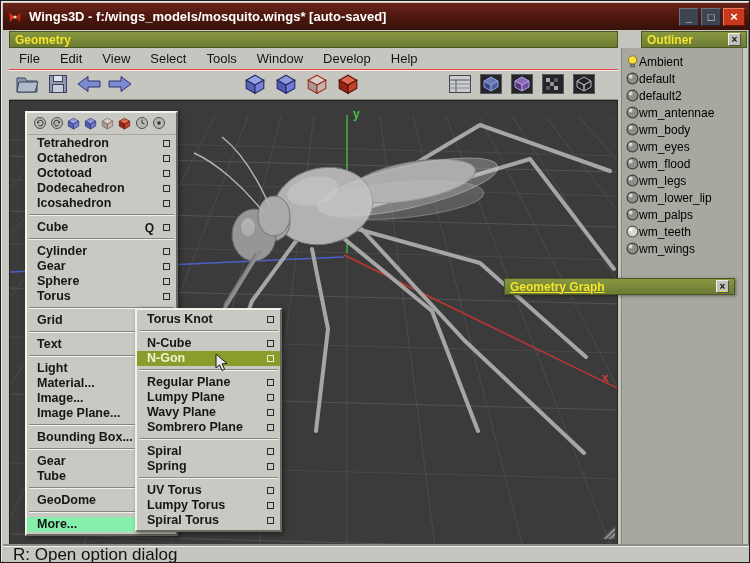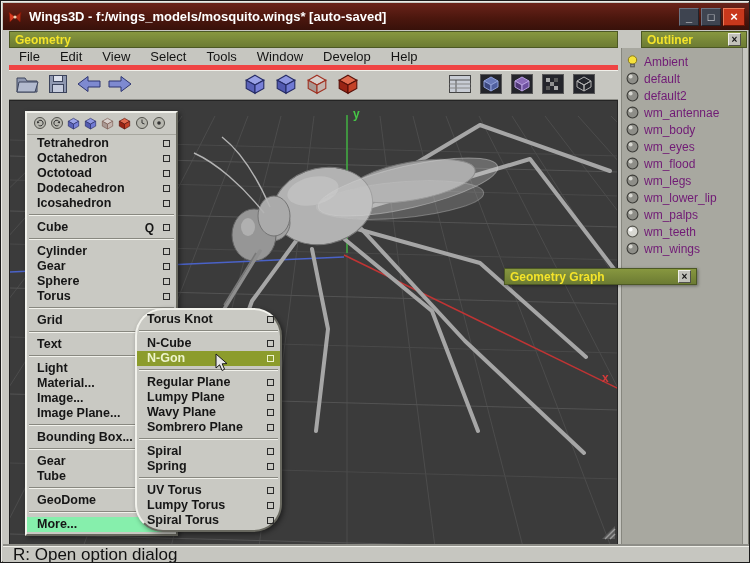--- a/index.html
+++ b/index.html
@@ -16,64 +16,64 @@
     font-size:11px;font-weight:bold;}
   .winbtn.min,.winbtn.max{background:#3e4450;color:#e8e8ea;border:1px solid;border-color:#6a7282 #20242c #20242c #6a7282;}
   .winbtn.min{align-items:flex-end;padding-bottom:2px;}
   .winbtn.close{width:22px;background:#c8381c;color:#fff;border:1px solid;border-color:#ea7a58 #6e1404 #6e1404 #ea7a58;font-size:13px;}
   
   .bar-olive{position:absolute;height:17px;background:linear-gradient(180deg,#87973f,#6c7b33);
     border:1px solid #4c5824;color:#f4e42a;font-size:12px;font-weight:bold;
     display:flex;align-items:center;padding:0 5px;}
   #geometry-header{left:8px;top:30px;width:609px;}
   #outliner-header{left:640px;top:30px;width:106px;}
-  #geograph{left:503px;top:267px;width:193px;z-index:5;box-shadow:1px 1px 3px rgba(0,0,0,.4);}
+  #geograph{left:503px;top:277px;width:231px;z-index:5;box-shadow:1px 1px 3px rgba(0,0,0,.4);text-decoration:underline;}
   .small-close{margin-left:auto;width:13px;height:13px;background:#c2c2ba;border:1px solid;
     border-color:#efefe8 #50504a #50504a #efefe8;color:#111;font-size:10px;line-height:11px;
     text-align:center;font-weight:bold;}
   
   #menubar{position:absolute;left:8px;top:47px;width:609px;height:22px;background:#c6c6c0;
-    border-bottom:5px solid #ef4444;display:flex;align-items:center;}
+    border-bottom:1px solid #ef4444;display:flex;align-items:center;}
   .menu-label{font-size:13px;color:#141414;padding:0 10px;height:22px;line-height:22px;}
   
   #toolbar{position:absolute;left:8px;top:69px;width:609px;height:30px;background:#c6c6c0;
     border-top:1px solid #f0f0ea;border-bottom:1px solid #8e8e88;}
   .tgroup{position:absolute;top:3px;display:flex;gap:4px;align-items:center;}
   #tgroup-file{left:4px;}
   #tgroup-mode{left:232px;}
   #tgroup-view{left:437px;}
   .tbtn{width:27px;height:24px;display:flex;align-items:center;justify-content:center;}
   
   #viewport{position:absolute;left:8px;top:99px;width:609px;height:446px;background:#3b3b3b;
     border:1px solid #242424;overflow:hidden;}
   .axis-label{position:absolute;font-size:12px;font-weight:bold;z-index:2;}
   #ylabel{left:343px;top:6px;color:#46c846;}
   #xlabel{left:592px;top:270px;color:#d23a3a;}
   .resize-grip{position:absolute;right:1px;bottom:1px;z-index:2;}
   
   .menu{position:absolute;background:#c9c9c3;border:2px solid;border-color:#f2f2ec #68685f #68685f #f2f2ec;
     box-shadow:2px 2px 5px rgba(0,0,0,.45);padding:2px 0;font-weight:bold;}
   #primitives-menu{left:24px;top:110px;width:153px;z-index:10;}
-  #submenu{left:134px;top:307px;width:147px;z-index:11;border-radius:28px;}
+  #submenu{left:134px;top:307px;width:147px;z-index:11;}
   .menu-iconrow{height:20px;display:flex;align-items:center;gap:2px;padding:0 5px;
     border-bottom:1px solid #a6a69e;margin-bottom:1px;}
   .mini-btn{width:15px;height:15px;display:flex;align-items:center;justify-content:center;}
   .mitem{height:15px;display:flex;align-items:center;padding:0 6px 0 10px;font-size:12.5px;color:#161616;}
   .mitem .lbl{line-height:15px;white-space:nowrap;}
   .mitem .sc{margin-left:auto;margin-right:9px;font-size:12px;}
   .optbox{width:7px;height:7px;border:1px solid #2a2a2a;flex:none;}
   .optbox.auto{margin-left:auto;}
   .mitem.hl-parent{background:#86efac;}
   .mitem.hl-hover{background:#8c9c2c;color:#eef4cc;}
   .mitem.hl-hover .optbox{border-color:#eef4cc;}
   .msep{border-top:1px solid #888880;border-bottom:1px solid #f2f2ec;margin:3px 2px 4px 2px;}
   
   #outliner-body{position:absolute;left:620px;top:47px;width:122px;height:498px;background:#a8a8a0;
     border:1px solid #86867e;border-top:none;padding-top:5px;}
-  .oitem{height:17px;display:flex;align-items:center;padding:0 4px;gap:5px;font-size:12px;color:#701a75;}
+  .oitem{height:17px;display:flex;align-items:center;padding:0 4px;font-size:12px;color:#000000;}
   .oicon{width:13px;height:13px;flex:none;display:flex;align-items:center;}
   
   #statusbar{position:absolute;left:2px;top:545px;width:746px;height:16px;background:#c6c6c0;
     border-top:1px solid #f0f0ea;box-shadow:0 -2px 0 #8e8e88;font-size:17px;color:#111;
     display:flex;align-items:center;padding-left:10px;}
   #cursor{position:absolute;left:214px;top:352px;z-index:30;}
 </style>
 </head>
 <body>
 

